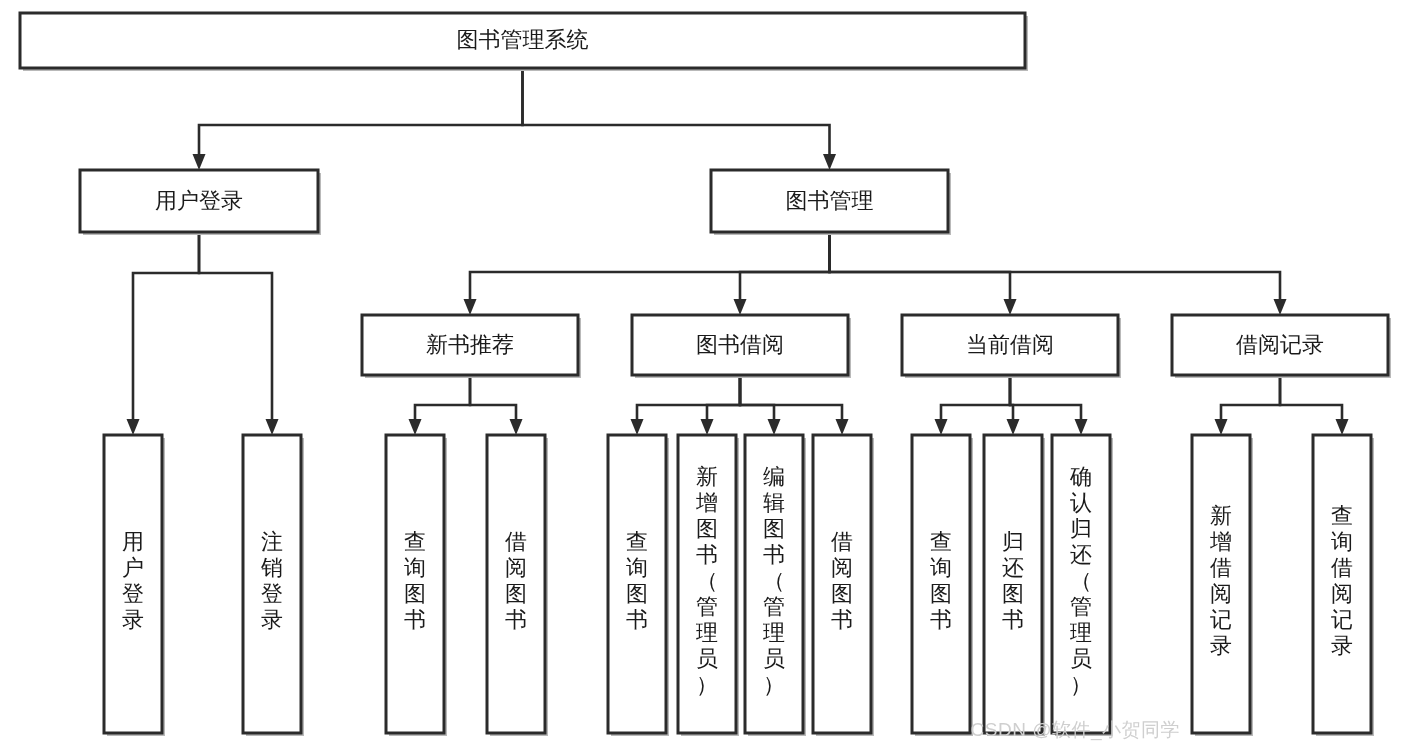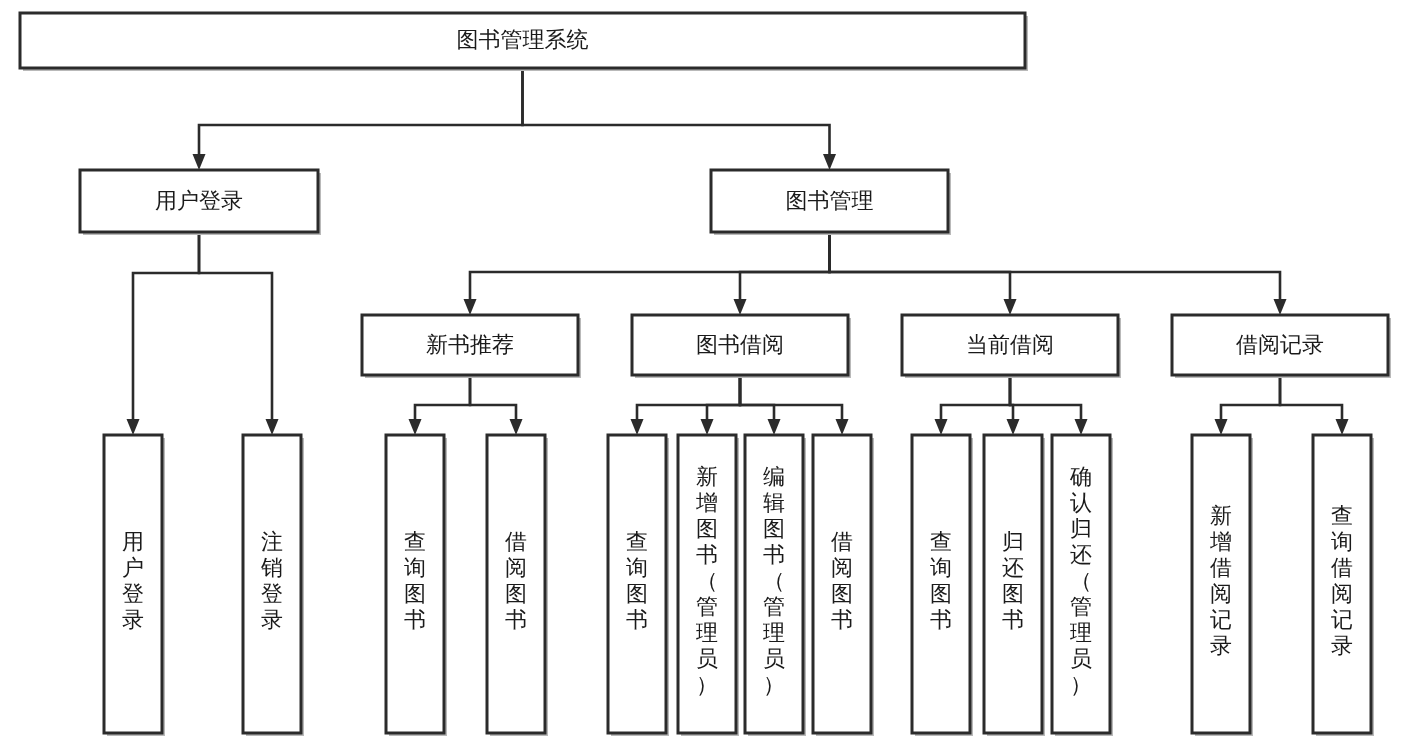--- a/index.html
+++ b/index.html
@@ -208,13 +208,14 @@
           <rect x="1192" y="435" width="58" height="298" class="node-box"></rect>
           <text x="1221" y="0" class="node-label-v" text-anchor="middle"><tspan x="1221" y="523">新</tspan><tspan x="1221" y="549">增</tspan><tspan x="1221" y="575">借</tspan><tspan x="1221" y="601">阅</tspan><tspan x="1221" y="627">记</tspan><tspan x="1221" y="653">录</tspan></text>
         </g>
         <g>
           <rect x="1316" y="438" width="58" height="298" class="node-shadow"></rect>
           <rect x="1313" y="435" width="58" height="298" class="node-box"></rect>
           <text x="1342" y="0" class="node-label-v" text-anchor="middle"><tspan x="1342" y="523">查</tspan><tspan x="1342" y="549">询</tspan><tspan x="1342" y="575">借</tspan><tspan x="1342" y="601">阅</tspan><tspan x="1342" y="627">记</tspan><tspan x="1342" y="653">录</tspan></text>
         </g>
       </g>
   </svg>
+  <div class="watermark">CSDN @软件_小贺同学</div>
 </div>
 
 </body></html>

